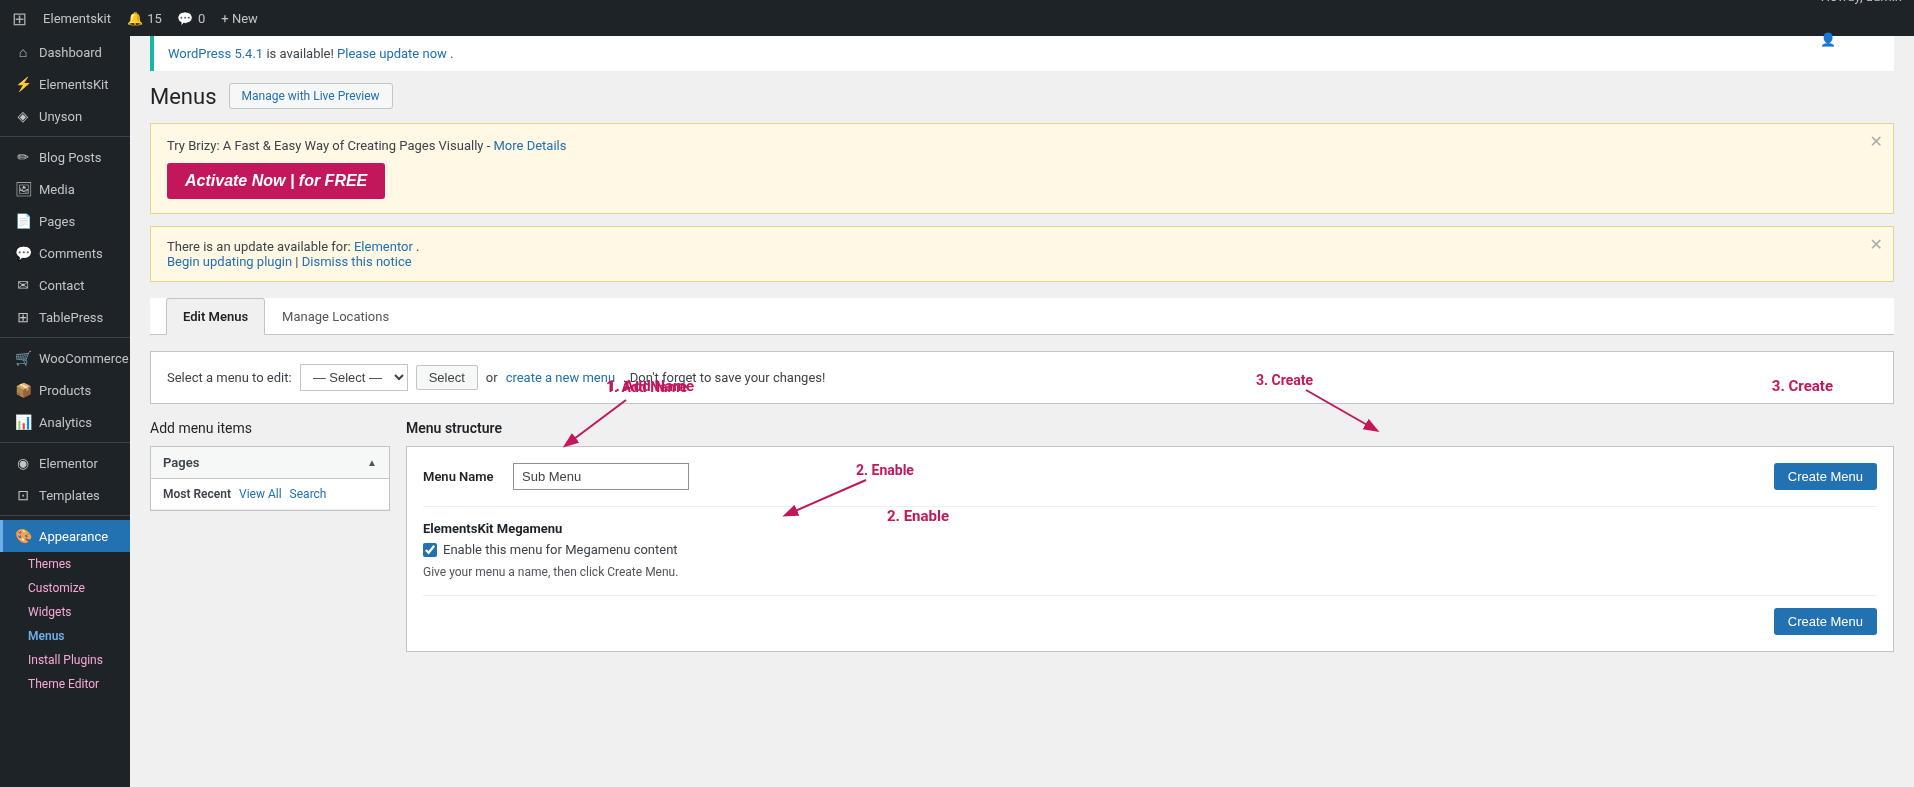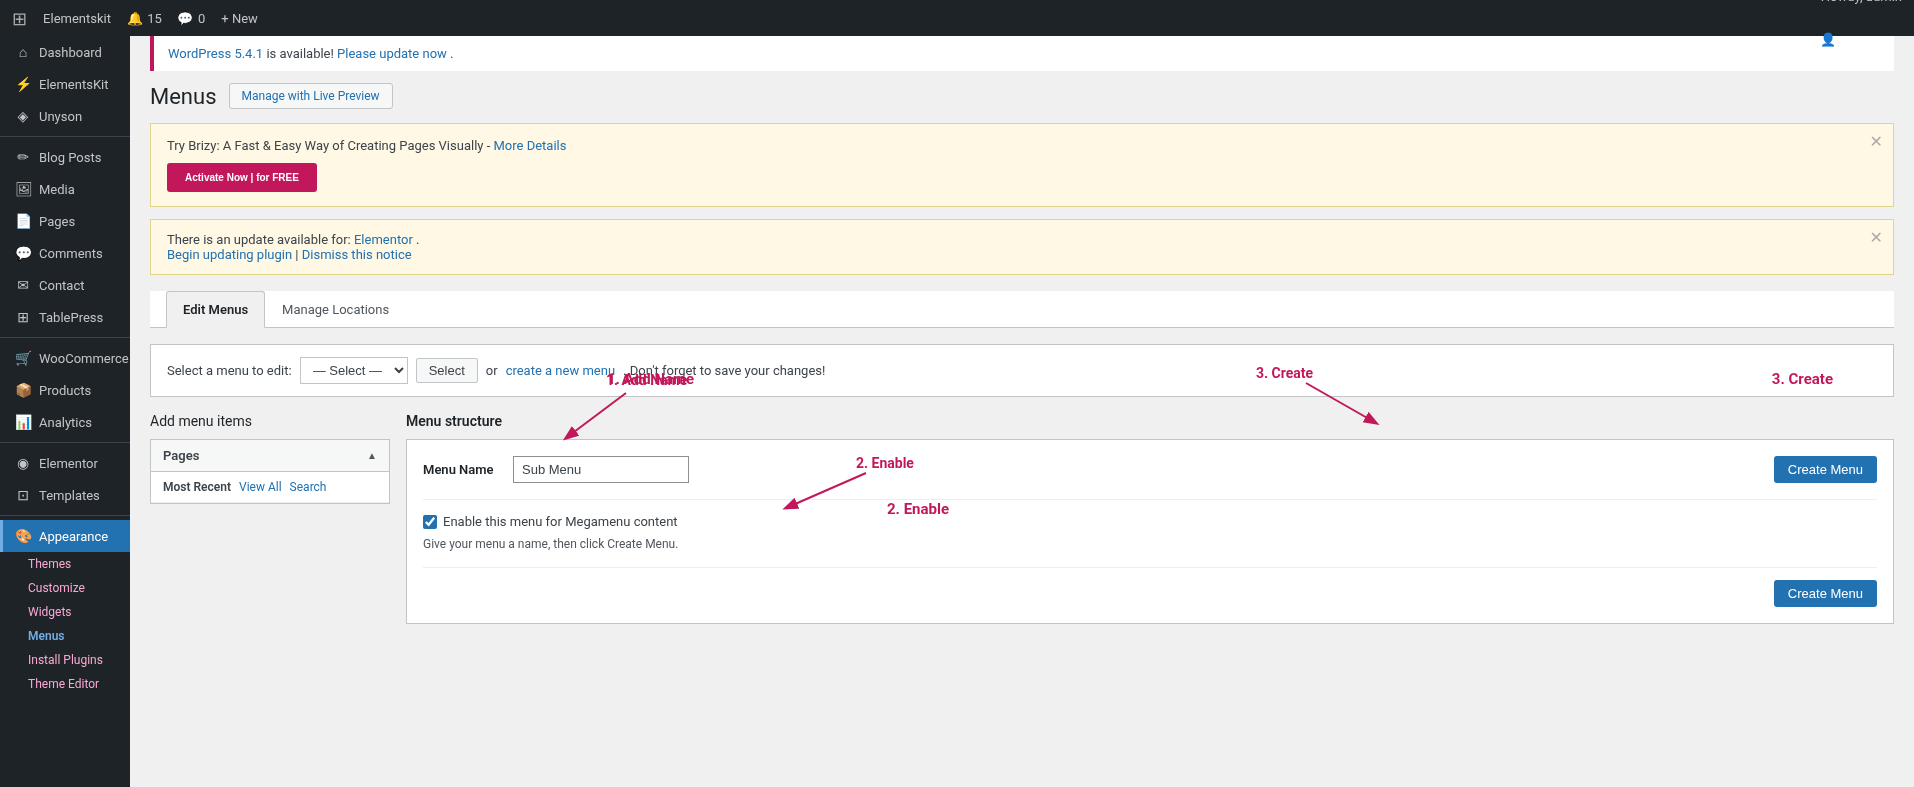--- a/index.html
+++ b/index.html
@@ -79,21 +79,21 @@
       cursor: pointer;
       color: #3c434a;
       border-radius: 3px;
     }
 
     .wrap { padding: 0 20px 20px 20px; }
 
     
     .update-notice {
       background: #fff;
-      border-left: 4px solid #be185d;
+      border-left: 4px solid #14b8a6;
       padding: 10px 14px;
       margin-bottom: 12px;
       font-size: 13px;
       position: relative;
     }
     .update-notice a { color: #2271b1; text-decoration: none; }
 
     
     .brizy-notice {
       background: #fff8e5;
@@ -102,24 +102,25 @@
       margin-bottom: 12px;
       position: relative;
     }
     .brizy-notice .notice-text { font-size: 13px; margin-bottom: 10px; }
     .brizy-notice a { color: #2271b1; text-decoration: none; }
     .activate-btn {
       background: #c2185b;
       color: #fff;
       border: none;
       padding: 9px 18px;
-      font-size: 10px;
+      font-size: 16px;
       font-weight: 600;
       border-radius: 3px;
       cursor: pointer;
+      font-style: italic;
     }
     .notice-close {
       position: absolute;
       top: 8px; right: 10px;
       color: #aaa;
       cursor: pointer;
       font-size: 16px;
       background: none;
       border: none;
     }
@@ -552,20 +553,21 @@
 
             <div style="display:flex; justify-content:space-between; align-items:center; margin-bottom:16px;">
               <div class="menu-name-row" style="margin-bottom:0;">
                 <label>Menu Name</label>
                 <input type="text" class="menu-name-input" value="Sub Menu" style="">
               </div>
               <button class="create-menu-btn">Create Menu</button>
             </div>
 
             <div class="megamenu-section">
+              <div class="megamenu-title">ElementsKit Megamenu</div>
               <div class="megamenu-checkbox-row">
                 <input type="checkbox" checked="" style="">
                 <label>Enable this menu for Megamenu content</label>
               </div>
               <div class="megamenu-helper">Give your menu a name, then click Create Menu.</div>
             </div>
 
             <div class="bottom-create-btn-row">
               <button class="create-menu-btn">Create Menu</button>
             </div>

